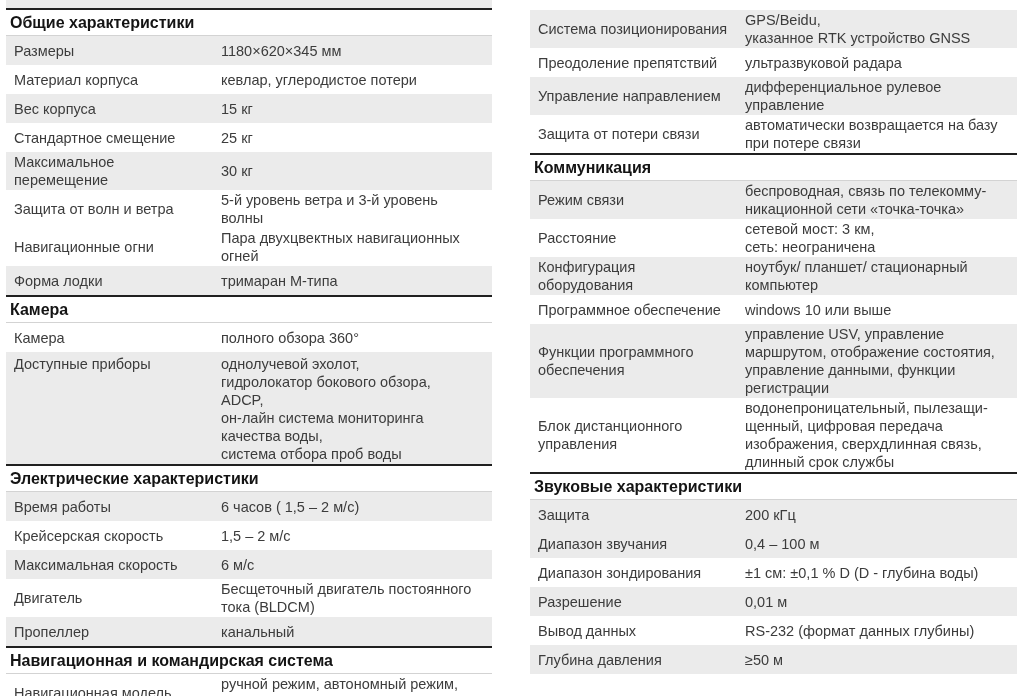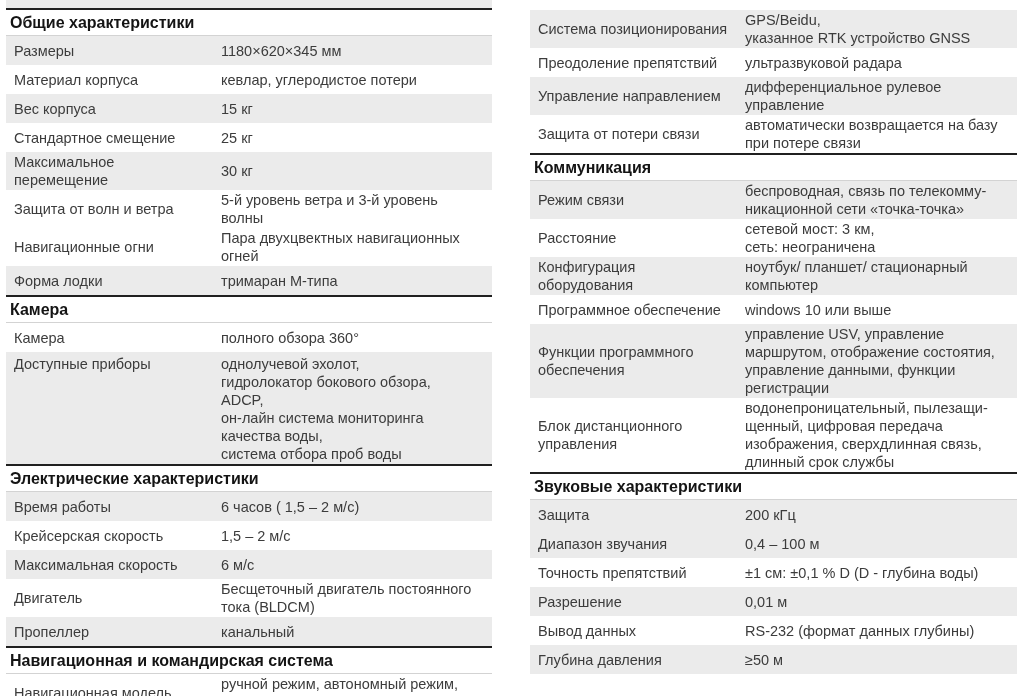--- a/index.html
+++ b/index.html
@@ -205,21 +205,21 @@
         <div class="section-header">Звуковые характеристики</div>
         <div class="row shaded">
           <div class="cell-label">Защита</div>
           <div class="cell-value">200 кГц</div>
         </div>
         <div class="row shaded">
           <div class="cell-label">Диапазон звучания</div>
           <div class="cell-value">0,4 – 100 м</div>
         </div>
         <div class="row">
-          <div class="cell-label">Точность препятствий</div>
+          <div class="cell-label">Диапазон зондирования</div>
           <div class="cell-value">±1 см: ±0,1 % D (D - глубина воды)</div>
         </div>
         <div class="row shaded">
           <div class="cell-label">Разрешение</div>
           <div class="cell-value">0,01 м</div>
         </div>
         <div class="row">
           <div class="cell-label">Вывод данных</div>
           <div class="cell-value">RS-232 (формат данных глубины)</div>
         </div>

